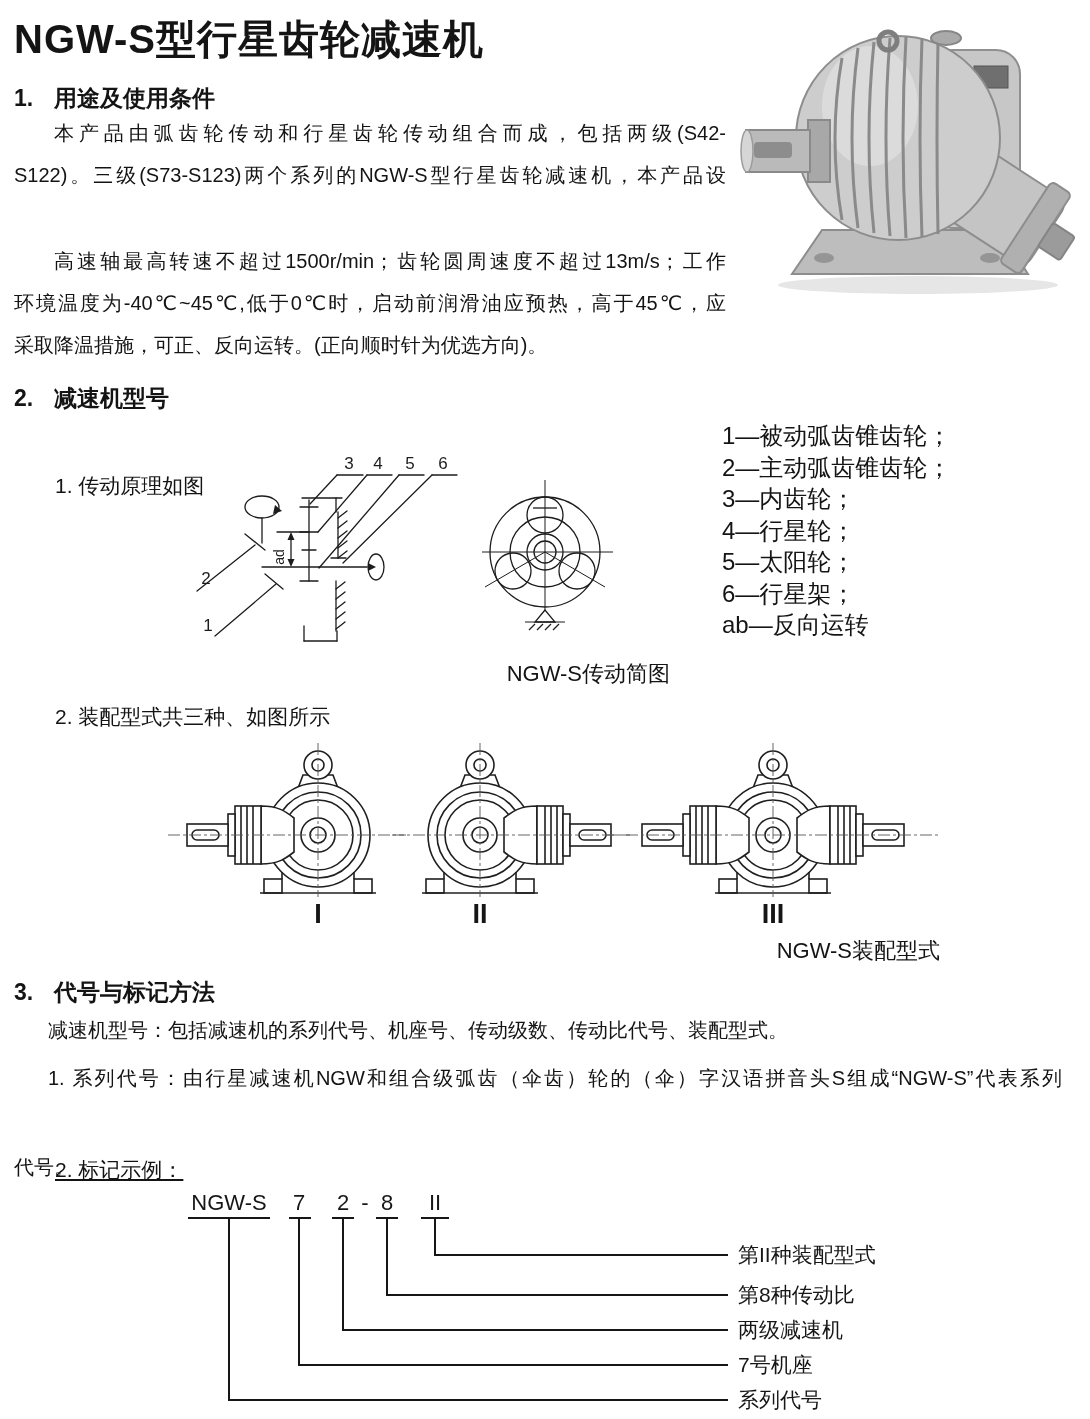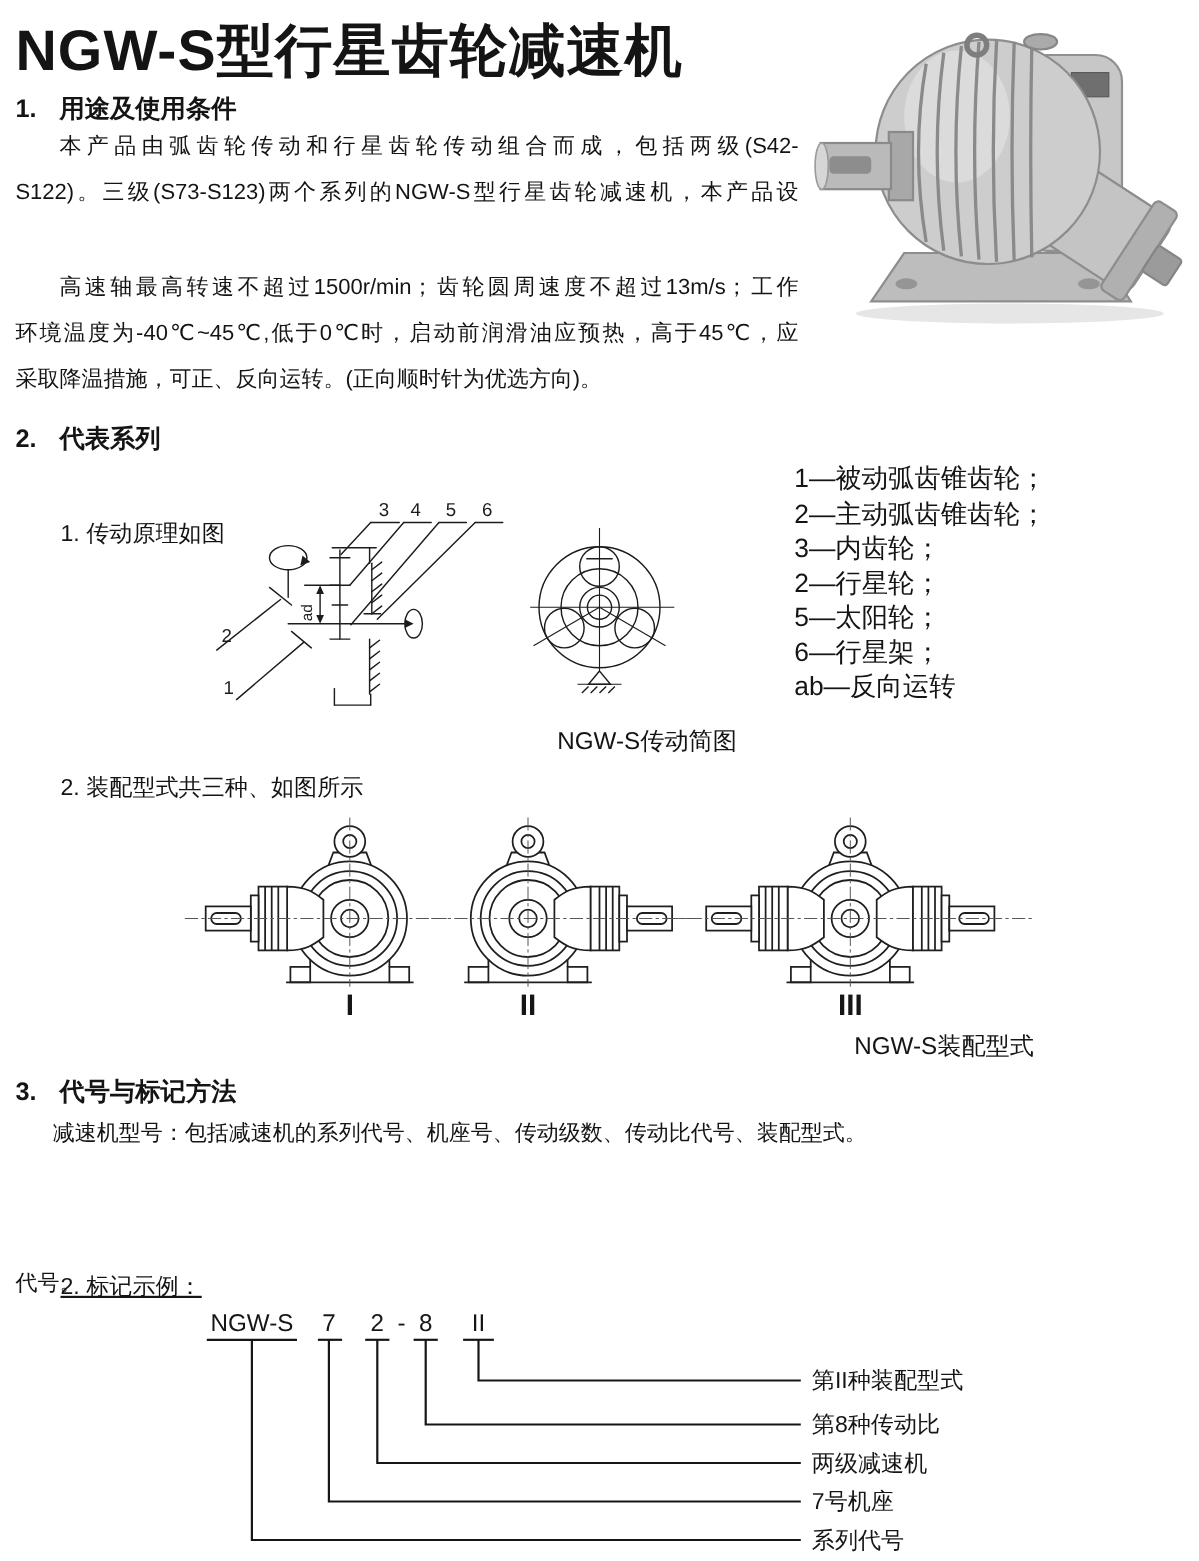--- a/index.html
+++ b/index.html
@@ -2,21 +2,21 @@
 <html><head>
 <meta charset="utf-8">
 <style>
   html,body { margin:0; padding:0; background:#ffffff; }
   * { box-sizing:border-box; }
   .page {
     position:relative; width:1090px; height:1419px; background:#ffffff;
     font-family:"Liberation Sans","DejaVu Sans",sans-serif; color:#141414; overflow:hidden;
   }
   .abs { position:absolute; }
-  .title { left:14px; top:12px; font-size:52px; font-weight:bold; letter-spacing:1px; white-space:nowrap; }
+  .title { left:14px; top:12px; font-size:40px; font-weight:bold; letter-spacing:1px; white-space:nowrap; }
   .sec-head { display:flex; font-size:23px; font-weight:bold; line-height:28px; }
   .sec-num { width:40px; flex:0 0 40px; }
   .body-block { left:14px; width:712px; font-size:20px; line-height:42px; }
   .bline { width:100%; }
   .jl { text-align:justify; text-align-last:justify; }
   .ll { text-align:left; }
   .ind { text-indent:40px; }
   .sub { font-size:21px; line-height:26px; }
   .legend { left:722px; top:420px; width:360px; font-size:24px; line-height:31.5px; }
   .cap { font-size:22px; text-align:right; }
@@ -72,21 +72,21 @@
     <div class="bline jl">S122)。三级(S73-S123)两个系列的NGW-S型行星齿轮减速机，本产品设</div>
   </div>
   <div class="abs body-block" style="top:240px;">
     <div class="bline jl ind">高速轴最高转速不超过1500r/min；齿轮圆周速度不超过13m/s；工作</div>
     <div class="bline jl">环境温度为-40℃~45℃,低于0℃时，启动前润滑油应预热，高于45℃，应</div>
     <div class="bline ll">采取降温措施，可正、反向运转。(正向顺时针为优选方向)。</div>
   </div>
 
   <div class="abs sec-head" style="left:14px;top:384px;">
     <span class="sec-num">2.</span>
-    <span>代表系列</span>
+    <span>减速机型号</span>
   </div>
   <div class="abs sub" style="left:55px;top:425px;margin-top:48px;">1. 传动原理如图</div>
 
   <svg class="abs" style="left:185px;top:450px;width:485px;height:205px" viewBox="0 0 485 205">
     <g stroke="#1c1c1c" stroke-width="1.3" fill="none" stroke-linecap="round">
       <path d="M152,25 h26"></path>
         <path d="M152,25 L125,54"></path>
       <path d="M182,25 h25"></path>
         <path d="M182,25 L133,82"></path>
       <path d="M214,25 h25"></path>
@@ -163,21 +163,21 @@
       <text x="23" y="181">1</text>
       <text transform="translate(99,107) rotate(-90)" font-size="14">ad</text>
     </g>
   </svg>
   <div class="abs cap" style="left:185px;top:659px;width:485px;">NGW-S传动简图</div>
 
   <div class="abs legend">
     <div>1—被动弧齿锥齿轮；</div>
     <div>2—主动弧齿锥齿轮；</div>
     <div>3—内齿轮；</div>
-    <div>2—行星轮；</div>
+    <div>4—行星轮；</div>
     <div>5—太阳轮；</div>
     <div>6—行星架；</div>
     <div>ab—反向运转</div>
   </div>
 
   <div class="abs sub" style="left:55px;top:704px;">2. 装配型式共三种、如图所示</div>
 
   <svg class="abs" style="left:150px;top:743px;width:790px;height:190px" viewBox="0 0 790 190">
     <defs>
       <g id="gbody" stroke="#1f1f1f" stroke-width="1.6" fill="#ffffff">
@@ -230,20 +230,21 @@
       <text x="623" y="180">III</text>
     </g>
   </svg>
   <div class="abs cap" style="left:150px;top:936px;width:790px;">NGW-S装配型式</div>
 
   <div class="abs sec-head" style="left:14px;top:978px;">
     <span class="sec-num">3.</span>
     <span>代号与标记方法</span>
   </div>
   <div class="abs wide-line" style="left:48px;top:1017px;width:1030px;">减速机型号：包括减速机的系列代号、机座号、传动级数、传动比代号、装配型式。</div>
+  <div class="abs wide-line jl" style="left:48px;top:1065px;width:1014px;">1. 系列代号：由行星减速机NGW和组合级弧齿（伞齿）轮的（伞）字汉语拼音头S组成“NGW-S”代表系列</div>
   <div class="abs wide-line" style="left:14px;top:1109px;margin-top:45px;">代号。</div>
   <div class="abs sub" style="left:55px;top:1157px;text-decoration:underline;">2. 标记示例：</div>
 
   <svg class="abs" style="left:150px;top:1190px;width:940px;height:229px" viewBox="0 0 940 229">
     <g font-size="22" fill="#161616" text-anchor="middle">
       <text x="79" y="20">NGW-S</text>
       <text x="149" y="20">7</text>
       <text x="193" y="20">2</text>
       <text x="215" y="20">-</text>
       <text x="237" y="20">8</text>

